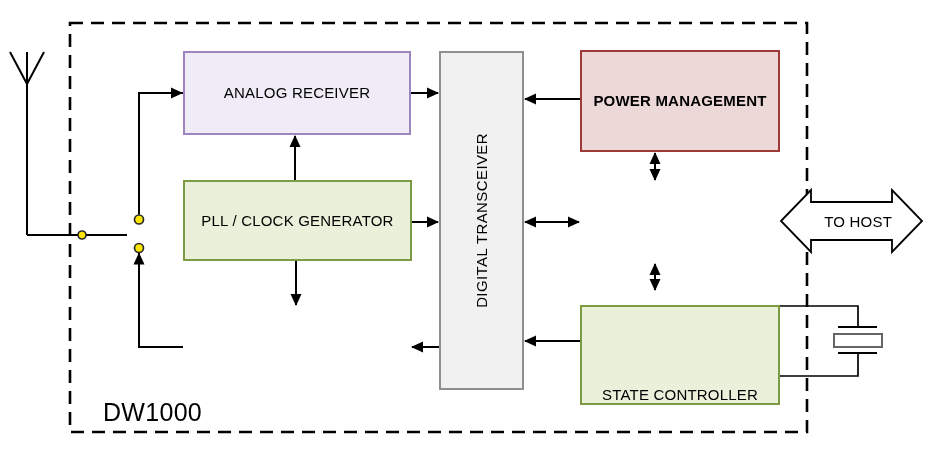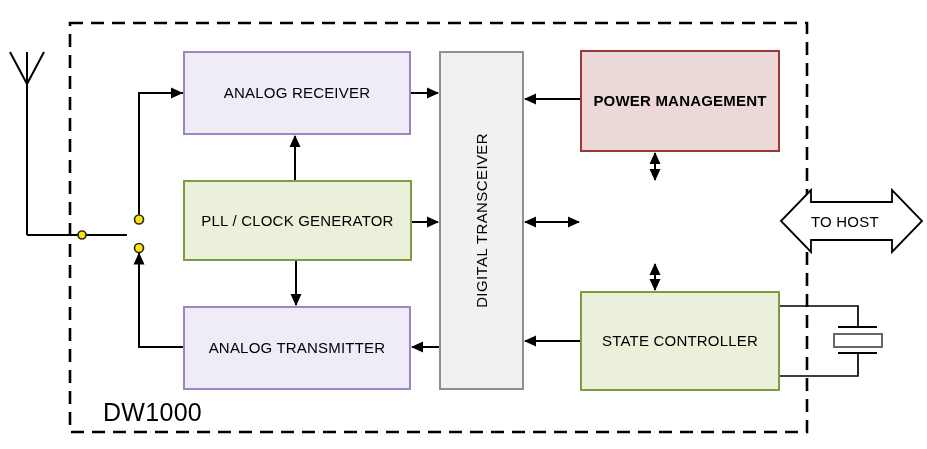--- a/index.html
+++ b/index.html
@@ -30,31 +30,31 @@
   #blk-pll                { left:183px; top:180px; width:229px; height:81px;
     background:var(--green-fill);  border:2.5px solid var(--green-stroke); }
   #blk-analog-transmitter { left:183px; top:306px; width:228px; height:84px;
     background:var(--purple-fill); border:2px solid var(--purple-stroke); }
   #blk-digital-transceiver{ left:439px; top:51px;  width:85px;  height:339px;
     background:var(--gray-fill);   border:2.5px solid var(--gray-stroke); }
   #blk-power-management   { left:580px; top:50px;  width:200px; height:102px;
     background:var(--red-fill);    border:2.5px solid var(--red-stroke);font-weight:bold; }
   #blk-host-interface     { left:580px; top:181px; width:200px; height:82px;
     background:var(--blue-fill);   border:2px solid var(--blue-stroke); }
-  #blk-state-controller   { left:580px; top:291px; width:200px; height:100px;
-    background:var(--green-fill);  border:2.5px solid var(--green-stroke); }
+  #blk-state-controller   { left:580px; top:305px; width:200px; height:100px;
+    background:var(--green-fill);  border:2.5px solid var(--green-stroke);align-items:flex-end; }
 
   .vtext { writing-mode:vertical-rl; transform:rotate(180deg); white-space:nowrap; letter-spacing:0.4px; }
 
   #chip-name {
     position:absolute; left:103px; top:398px; font-size:25px; letter-spacing:0.3px;
   }
   #to-host-label {
     position:absolute; left:811px; top:213px; width:81px; height:18px;
-    text-align:left; font-size:15px; letter-spacing:0.2px;
+    text-align:right; font-size:15px; letter-spacing:0.2px;
   }
 </style>
 </head>
 <body>
 
 <div id="canvas">
 
   <svg width="927" height="449" viewBox="0 0 927 449">
 
     <rect class="dashed-border" x="70" y="23" width="737" height="409"></rect>
@@ -145,23 +145,20 @@
   </svg>
 
   <div class="block" id="blk-analog-receiver">
     <span>ANALOG RECEIVER</span>
   </div>
 
   <div class="block" id="blk-pll">
     <span>PLL / CLOCK GENERATOR</span>
   </div>
 
-  <div class="block" id="blk-analog-transmitter">
-    <span>ANALOG TRANSMITTER</span>
-  </div>
 
   <div class="block" id="blk-digital-transceiver">
     <span class="vtext">DIGITAL TRANSCEIVER</span>
   </div>
 
   <div class="block" id="blk-power-management">
     <span>POWER MANAGEMENT</span>
   </div>
 
 

